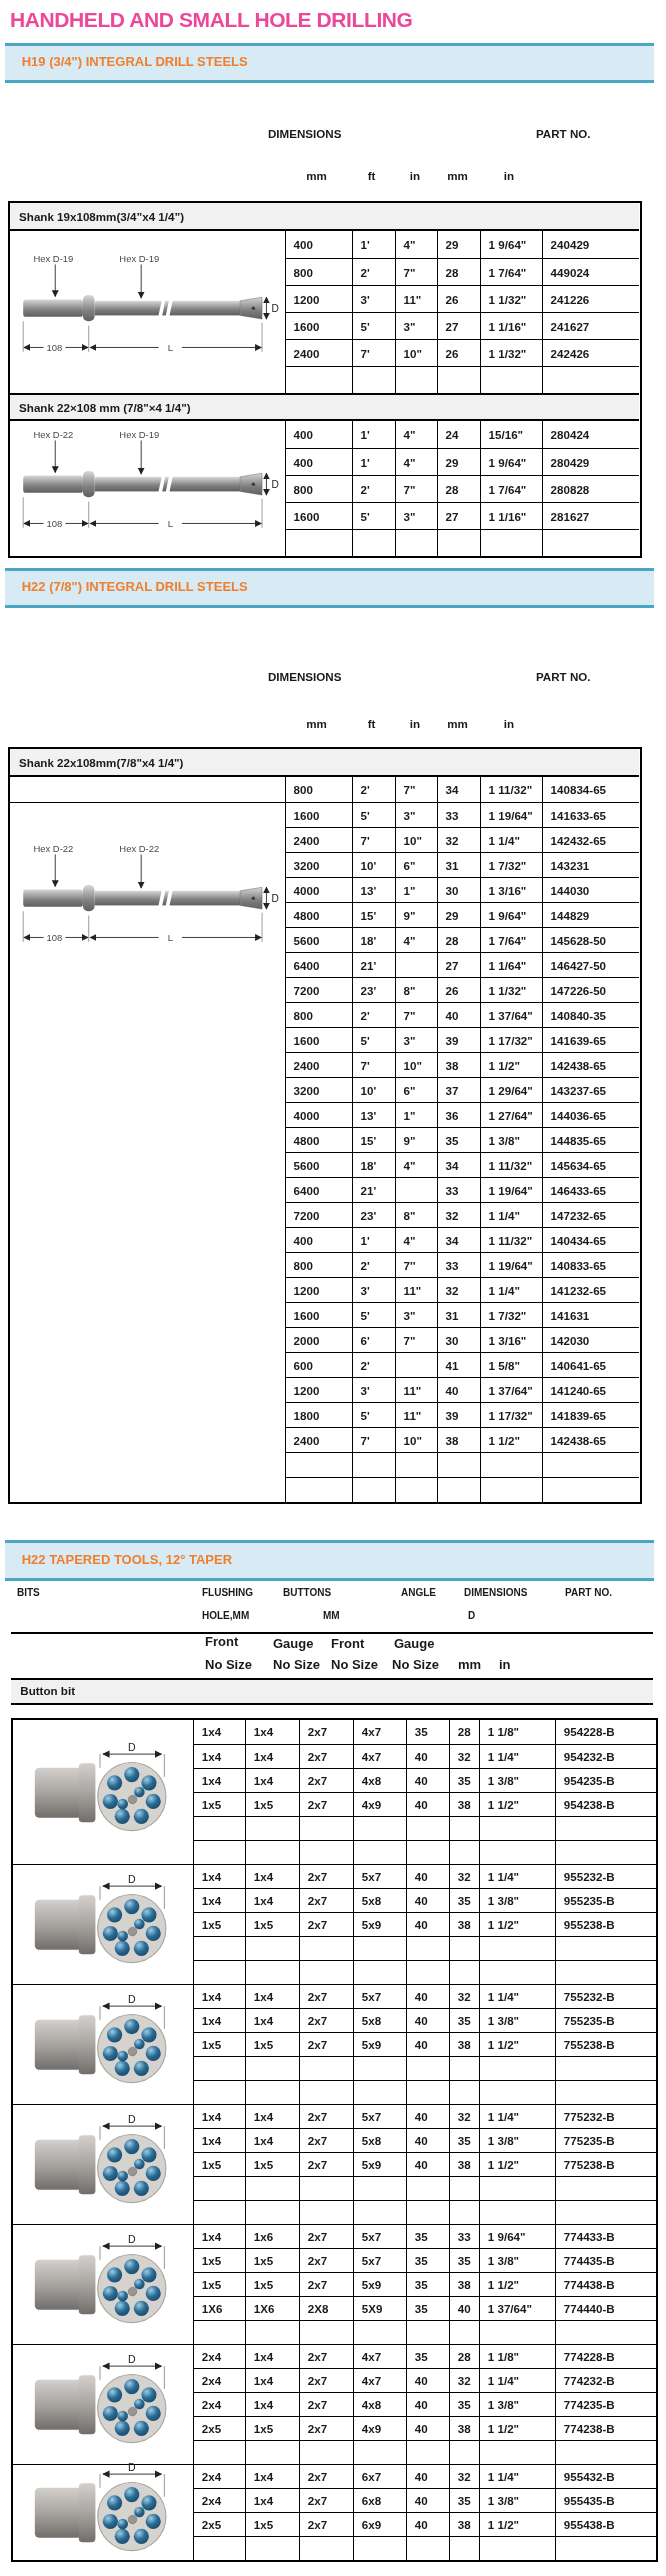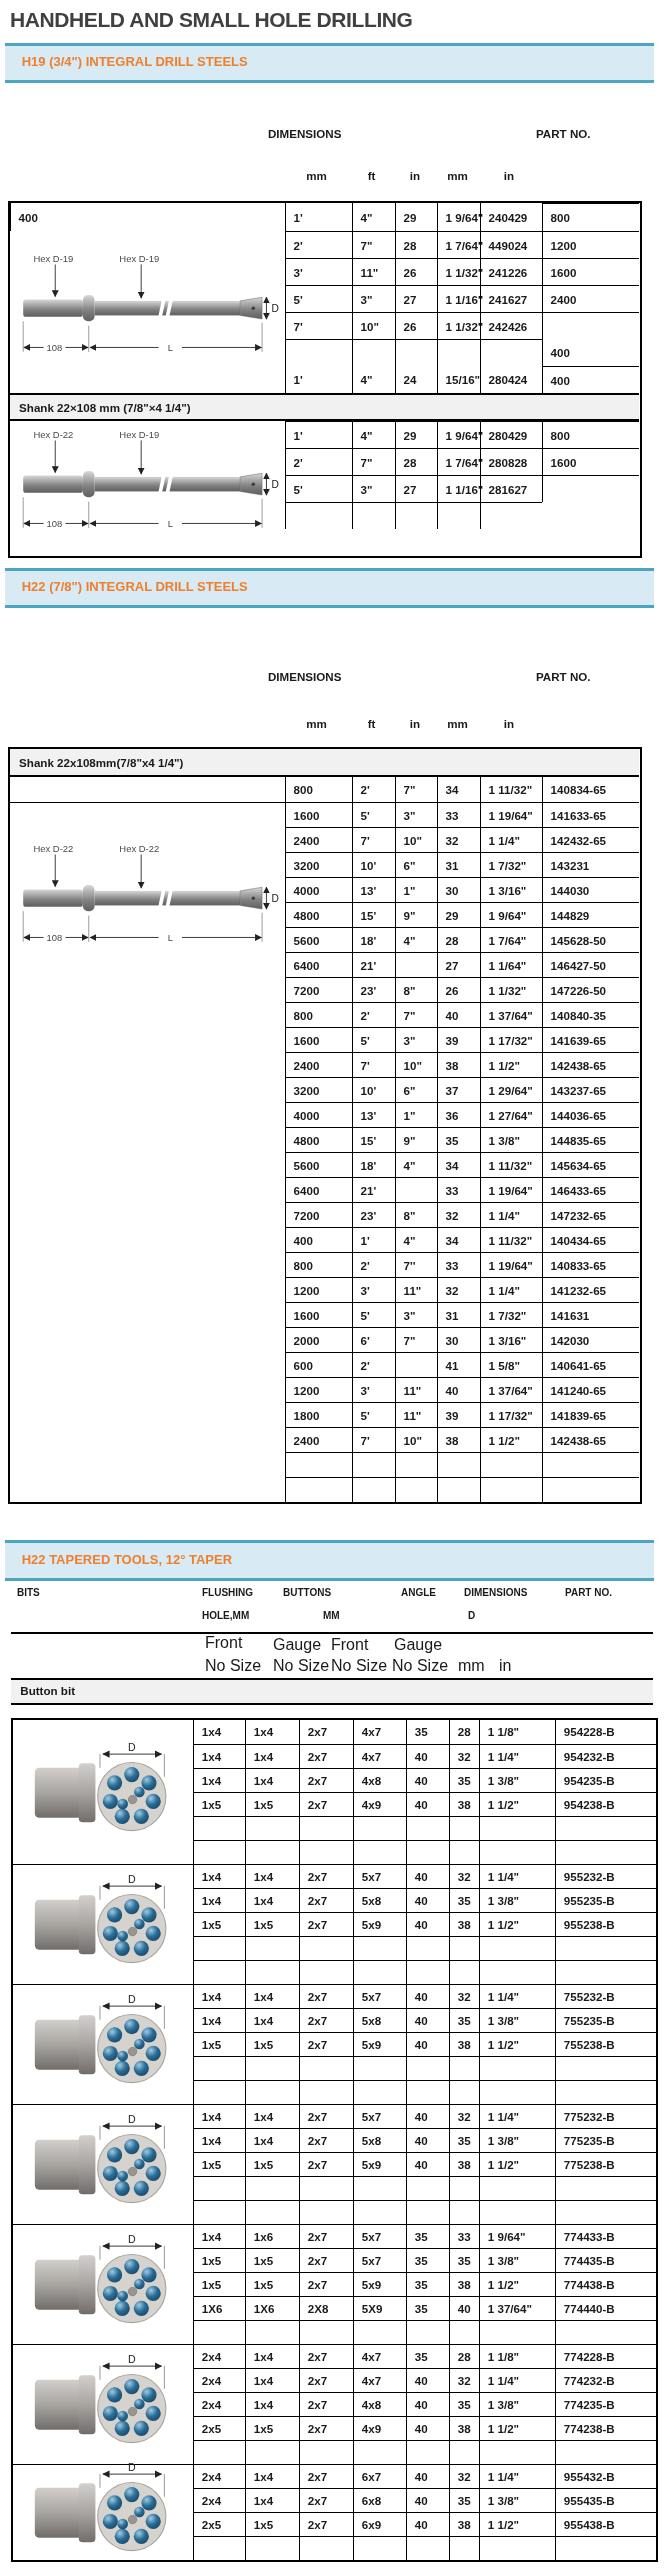--- a/index.html
+++ b/index.html
@@ -1,18 +1,18 @@
 <!DOCTYPE html>
 <html style="font-size:12.4px"><head>
 <meta charset="utf-8">
 <style>
   html,body{margin:0;padding:0;}
   body{width:667px;height:2576px;background:#fff;overflow:hidden;
        font-family:"Liberation Sans",sans-serif;color:#1a1a1a;}
-  .title{margin:7.8px 0 0 10px;font-size:21px;font-weight:700;color:#404040;letter-spacing:-0.4px;}
+  .title{margin:7.8px 0 0 10px;font-size:21px;font-weight:700;color:#ec4899;letter-spacing:-0.4px;}
   .banner{margin-left:4.7px;width:649px;box-sizing:border-box;background:#d8eaf3;
           border-top:3.1px solid #4aa6c3;border-bottom:3.1px solid #4aa6c3;}
   .banner span{display:block;padding:8.5px 0 11px 17px;font-size:13px;font-weight:700;color:#f07f2d;}
   .b1{margin-top:11px}.b2{margin-top:9.3px}.b3{margin-top:36px}
   .hdrs{position:relative;height:60px;font-weight:700;font-size:11.6px;}
   .hd1{margin-top:44px}.hd2{margin-top:62px;height:67px}
   .h-dim{position:absolute;top:0;left:268px}
   .h-part{position:absolute;top:0;left:536px}
   .u{position:absolute;top:42px;text-align:center}
   .u0{left:283px;width:67px}.u1{left:350px;width:43px}.u2{left:394px;width:42px}
@@ -33,21 +33,21 @@
   .cell.r0{border-top:none;}
   .cell.st{border-top:1.6px solid #000;}
   .cell.gs{border-top:1.6px solid #000;}
   .tap-hdr{position:relative;height:45px;margin-top:6.2px;font-weight:700;font-size:10px;}
   .th-bits{position:absolute;left:17px;top:0}.th-flush1{position:absolute;left:202px;top:0}
   .th-flush2{position:absolute;left:202px;top:23px}.th-btn1{position:absolute;left:283px;top:0}
   .th-btn2{position:absolute;left:323px;top:23px}.th-angle{position:absolute;left:401px;top:0}
   .th-dim1{position:absolute;left:464px;top:0}.th-dim2{position:absolute;left:468px;top:23px}
   .th-part{position:absolute;left:565px;top:0}
   .rule{margin-left:11px;width:642px;height:2.3px;background:#000;}
-  .tap-sub{position:relative;height:39px;font-weight:400;font-size:16px;text-align:right;}
+  .tap-sub{position:relative;height:39px;font-weight:700;font-size:13px;text-align:right;}
   .ts-f1{position:absolute;left:205px;top:2}.ts-g1{position:absolute;left:273px;top:1.6px}
   .ts-f2{position:absolute;left:331px;top:1.6px}.ts-g2{position:absolute;left:394px;top:1.6px}
   .ts-n0{position:absolute;left:205px;top:22.5px}.ts-n1{position:absolute;left:273px;top:22.5px}
   .ts-n2{position:absolute;left:331px;top:22.5px}.ts-n3{position:absolute;left:392px;top:22.5px}
   .ts-mm{position:absolute;left:458px;top:22.5px}.ts-in{position:absolute;left:499px;top:22.5px}
   .btnbar{margin:4.7px 0 0 11px;width:642px;box-sizing:border-box;background:#f1f1f1;
           border-top:2.3px solid #000;border-bottom:2.3px solid #000;padding:4.7px 0 5.4px 9.3px;
           font-weight:700;font-size:11.6px;}
   .tap-grid{margin:13px 0 0 11px;width:647px;box-sizing:border-box;display:grid;
       grid-template-columns:180px 52px 54px 54px 53px 43px 30px 76px 101px;
@@ -95,20 +95,21 @@
   <span class="h-dim">DIMENSIONS</span>
   <span class="h-part">PART NO.</span>
   <span class="u u0">mm</span>
   <span class="u u1">ft</span>
   <span class="u u2">in</span>
   <span class="u u3">mm</span>
   <span class="u u4">in</span>
 </div>
 
 <div class="steel-grid" id="h19-grid">
+  <div class="bar" style="grid-row:1">Shank 19x108mm(3/4”x4 1/4”)</div>
   <div class="dcell" style="grid-row:2/span 6">
     <svg viewBox="0 0 368 196" width="268" height="143">
       <text class="dlbl" x="28" y="28">Hex D-19</text>
       <text class="dlbl" x="146" y="28">Hex D-19</text>
       <line class="dim" x1="58" y1="32" x2="58" y2="76" marker-end="url(#ah)"></line>
       <line class="dim" x1="176" y1="32" x2="176" y2="78" marker-end="url(#ah)"></line>
       <rect x="14" y="80" width="82" height="24" rx="4" fill="url(#rodg)"></rect>
       <rect x="96" y="74" width="16" height="36" rx="7" fill="url(#rodg)"></rect>
       <rect x="112" y="82" width="200" height="20" fill="url(#rodg)"></rect>
       <rect x="202" y="74" width="5" height="36" fill="#fff" transform="rotate(12 204 92)"></rect>

